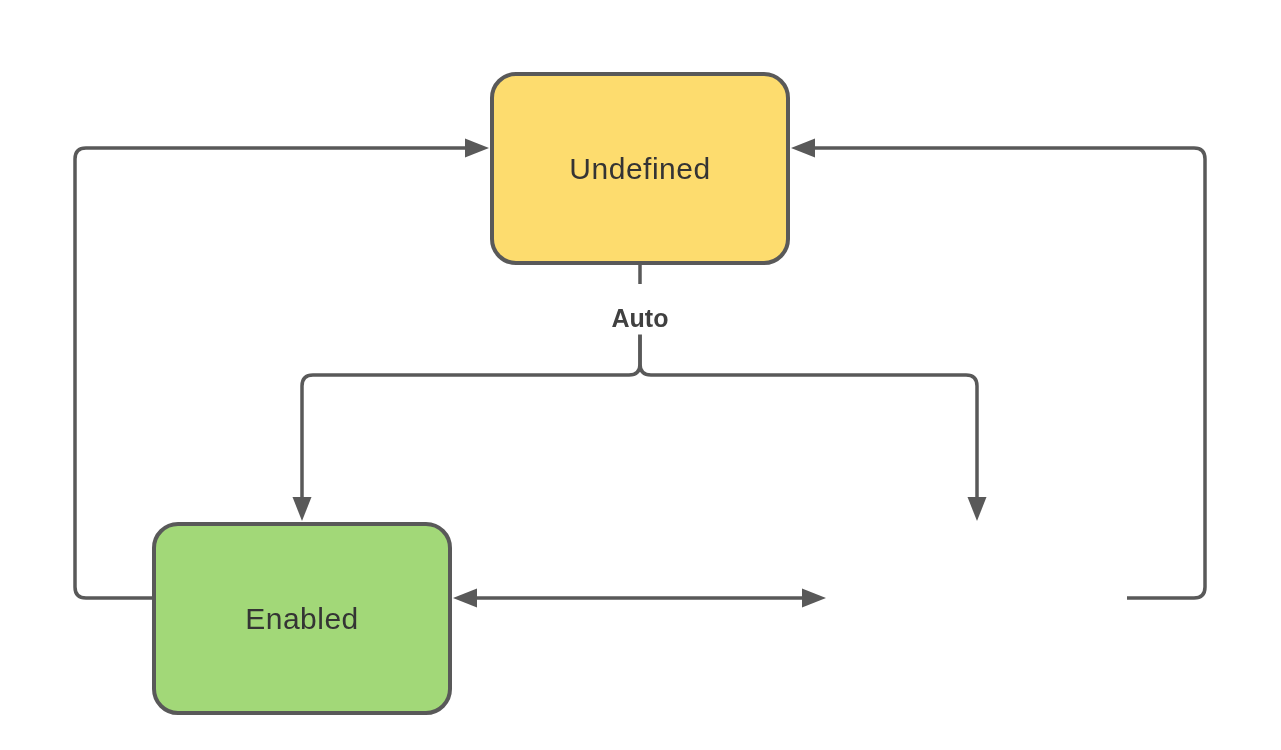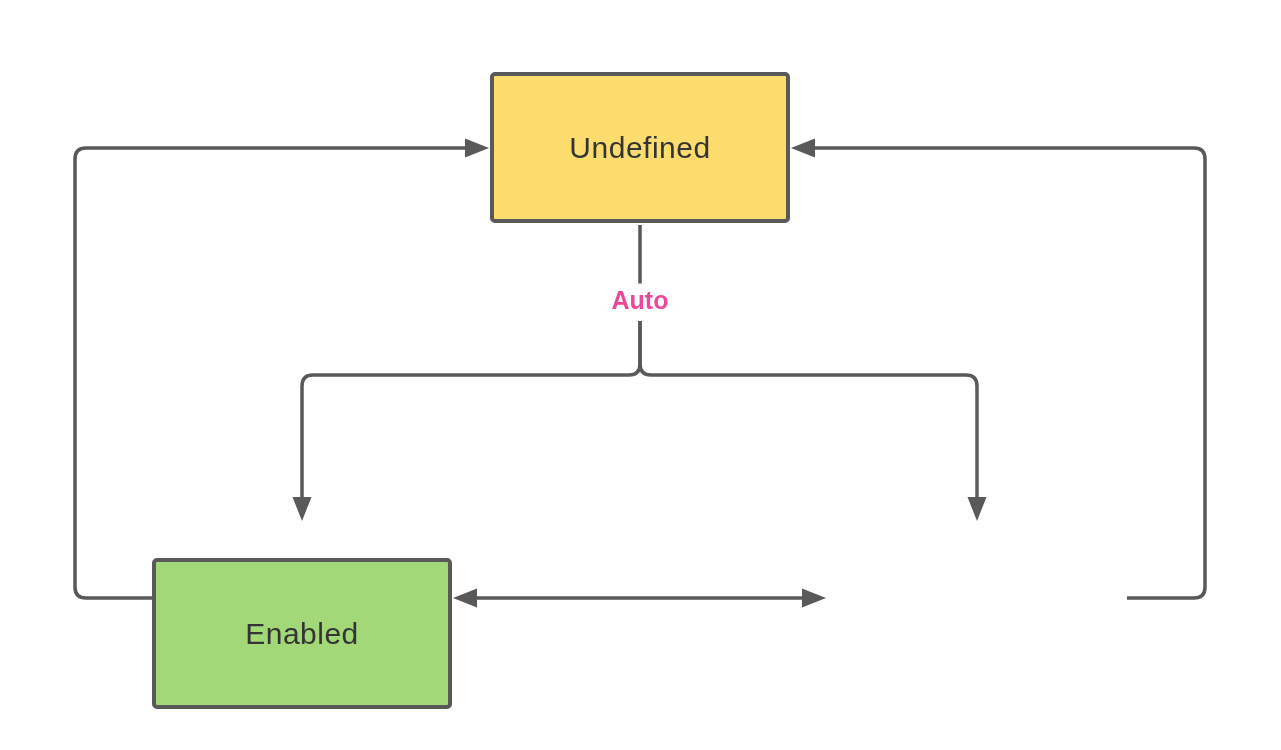--- a/index.html
+++ b/index.html
@@ -18,44 +18,44 @@
   .connectors {
     position: absolute;
     left: 0;
     top: 0;
     width: 1281px;
     height: 750px;
   }
   .node {
     position: absolute;
     width: 300px;
-    height: 151px;
+    height: 193px;
     border: 4px solid #595959;
-    border-radius: 5px;
+    border-radius: 26px;
     box-sizing: border-box;
     display: flex;
     align-items: center;
     justify-content: center;
     font-size: 30px;
     color: #343434;
     letter-spacing: 0.5px;
   }
   .node-undefined { left: 490px; top: 72px; }
   .node-enabled   { left: 152px; top: 522px; }
   .node-disabled  { left: 827px; top: 522px; }
   .edge-label {
     position: absolute;
     left: 640px;
-    top: 300px;
+    top: 318px;
     transform: translate(-50%, -50%);
     background: #ffffff;
     padding: 2px 6px;
     font-size: 25px;
     font-weight: bold;
-    color: #ec4899;
+    color: #404040;
   }
 </style>
 </head>
 <body>
 
 <div class="canvas">
 
   <svg class="connectors" width="1281" height="750" viewBox="0 0 1281 750" xmlns="http://www.w3.org/2000/svg">
     <g fill="none" stroke="#595959" stroke-width="3.5">
       <path d="M152 598 H86 Q75 598 75 587 V159 Q75 148 86 148 H465"></path>
@@ -72,20 +72,20 @@
       <polygon points="977,521 967.5,497 986.5,497"></polygon>
       <polygon points="453,598 477,588.5 477,607.5"></polygon>
       <polygon points="826,598 802,588.5 802,607.5"></polygon>
     </g>
   </svg>
 
   <div class="node node-undefined" style="background: rgb(253, 220, 110);">
     <span>Undefined</span>
   </div>
 
-  <div class="node node-enabled" style="background: rgb(162, 216, 120); margin-top: 36px;">
+  <div class="node node-enabled" style="background: rgb(162, 216, 120);">
     <span>Enabled</span>
   </div>
 
 
   <div class="edge-label">Auto</div>
 
 </div>
 
 </body></html>

